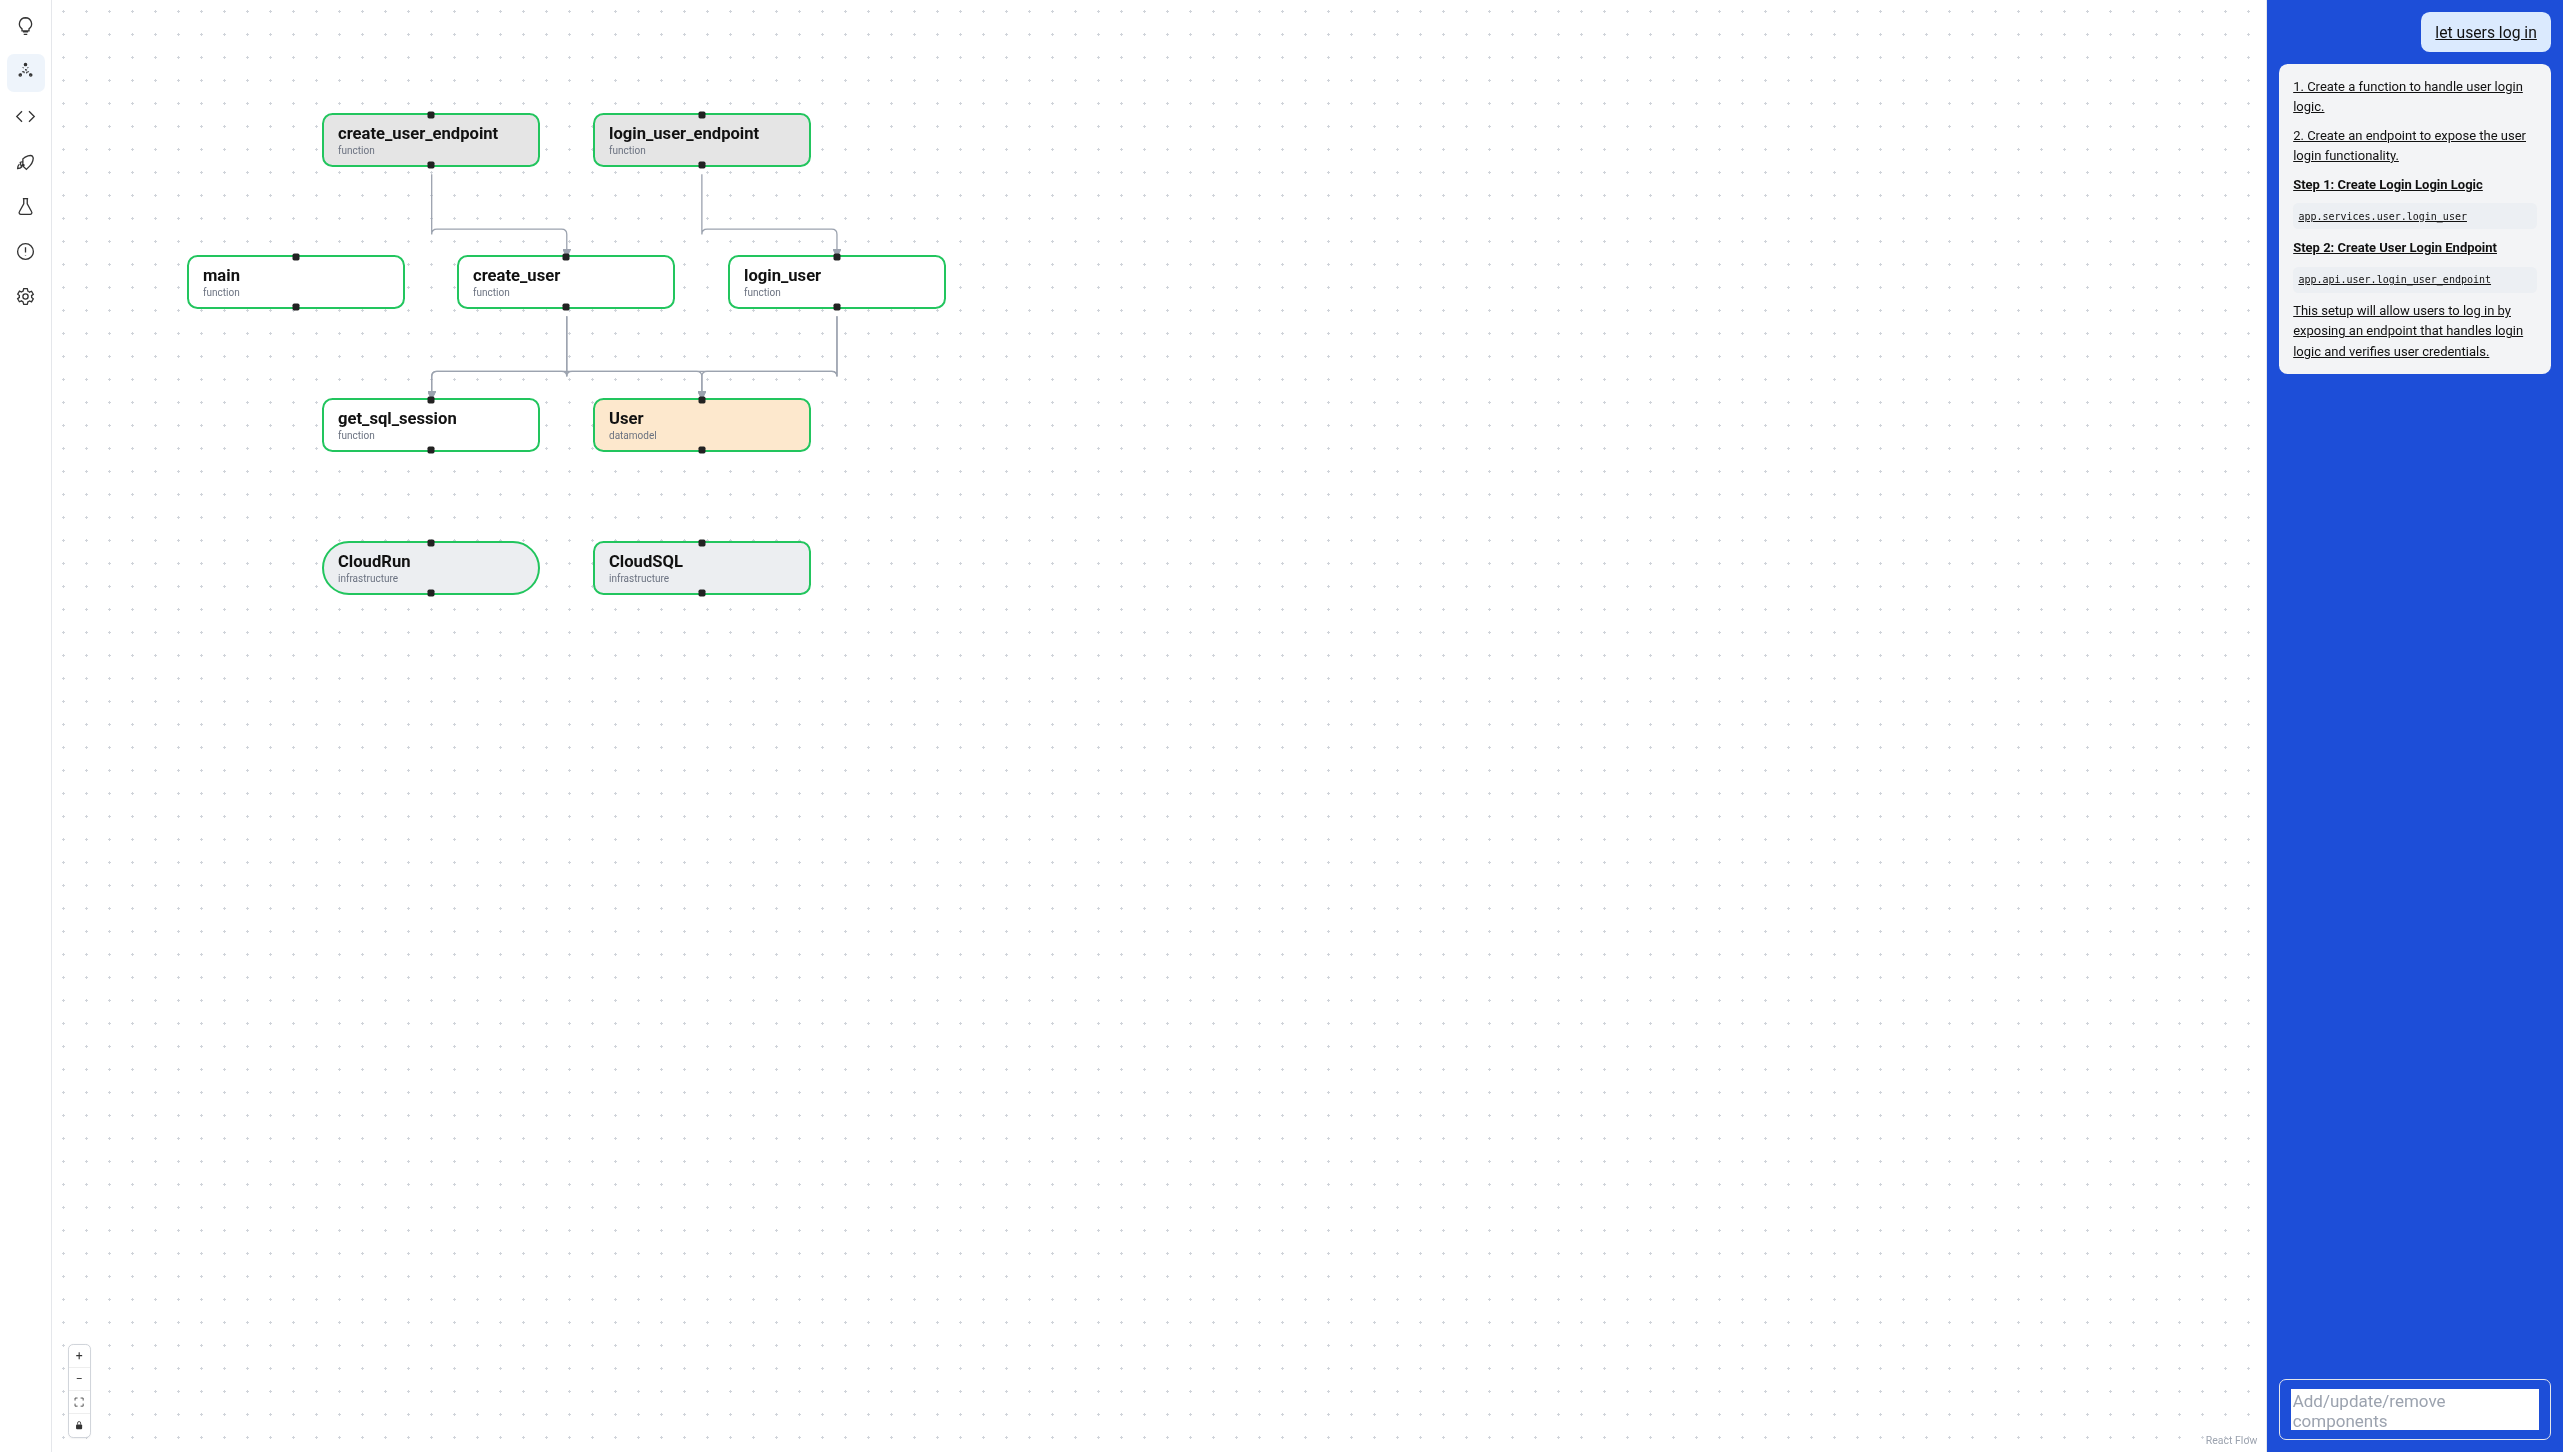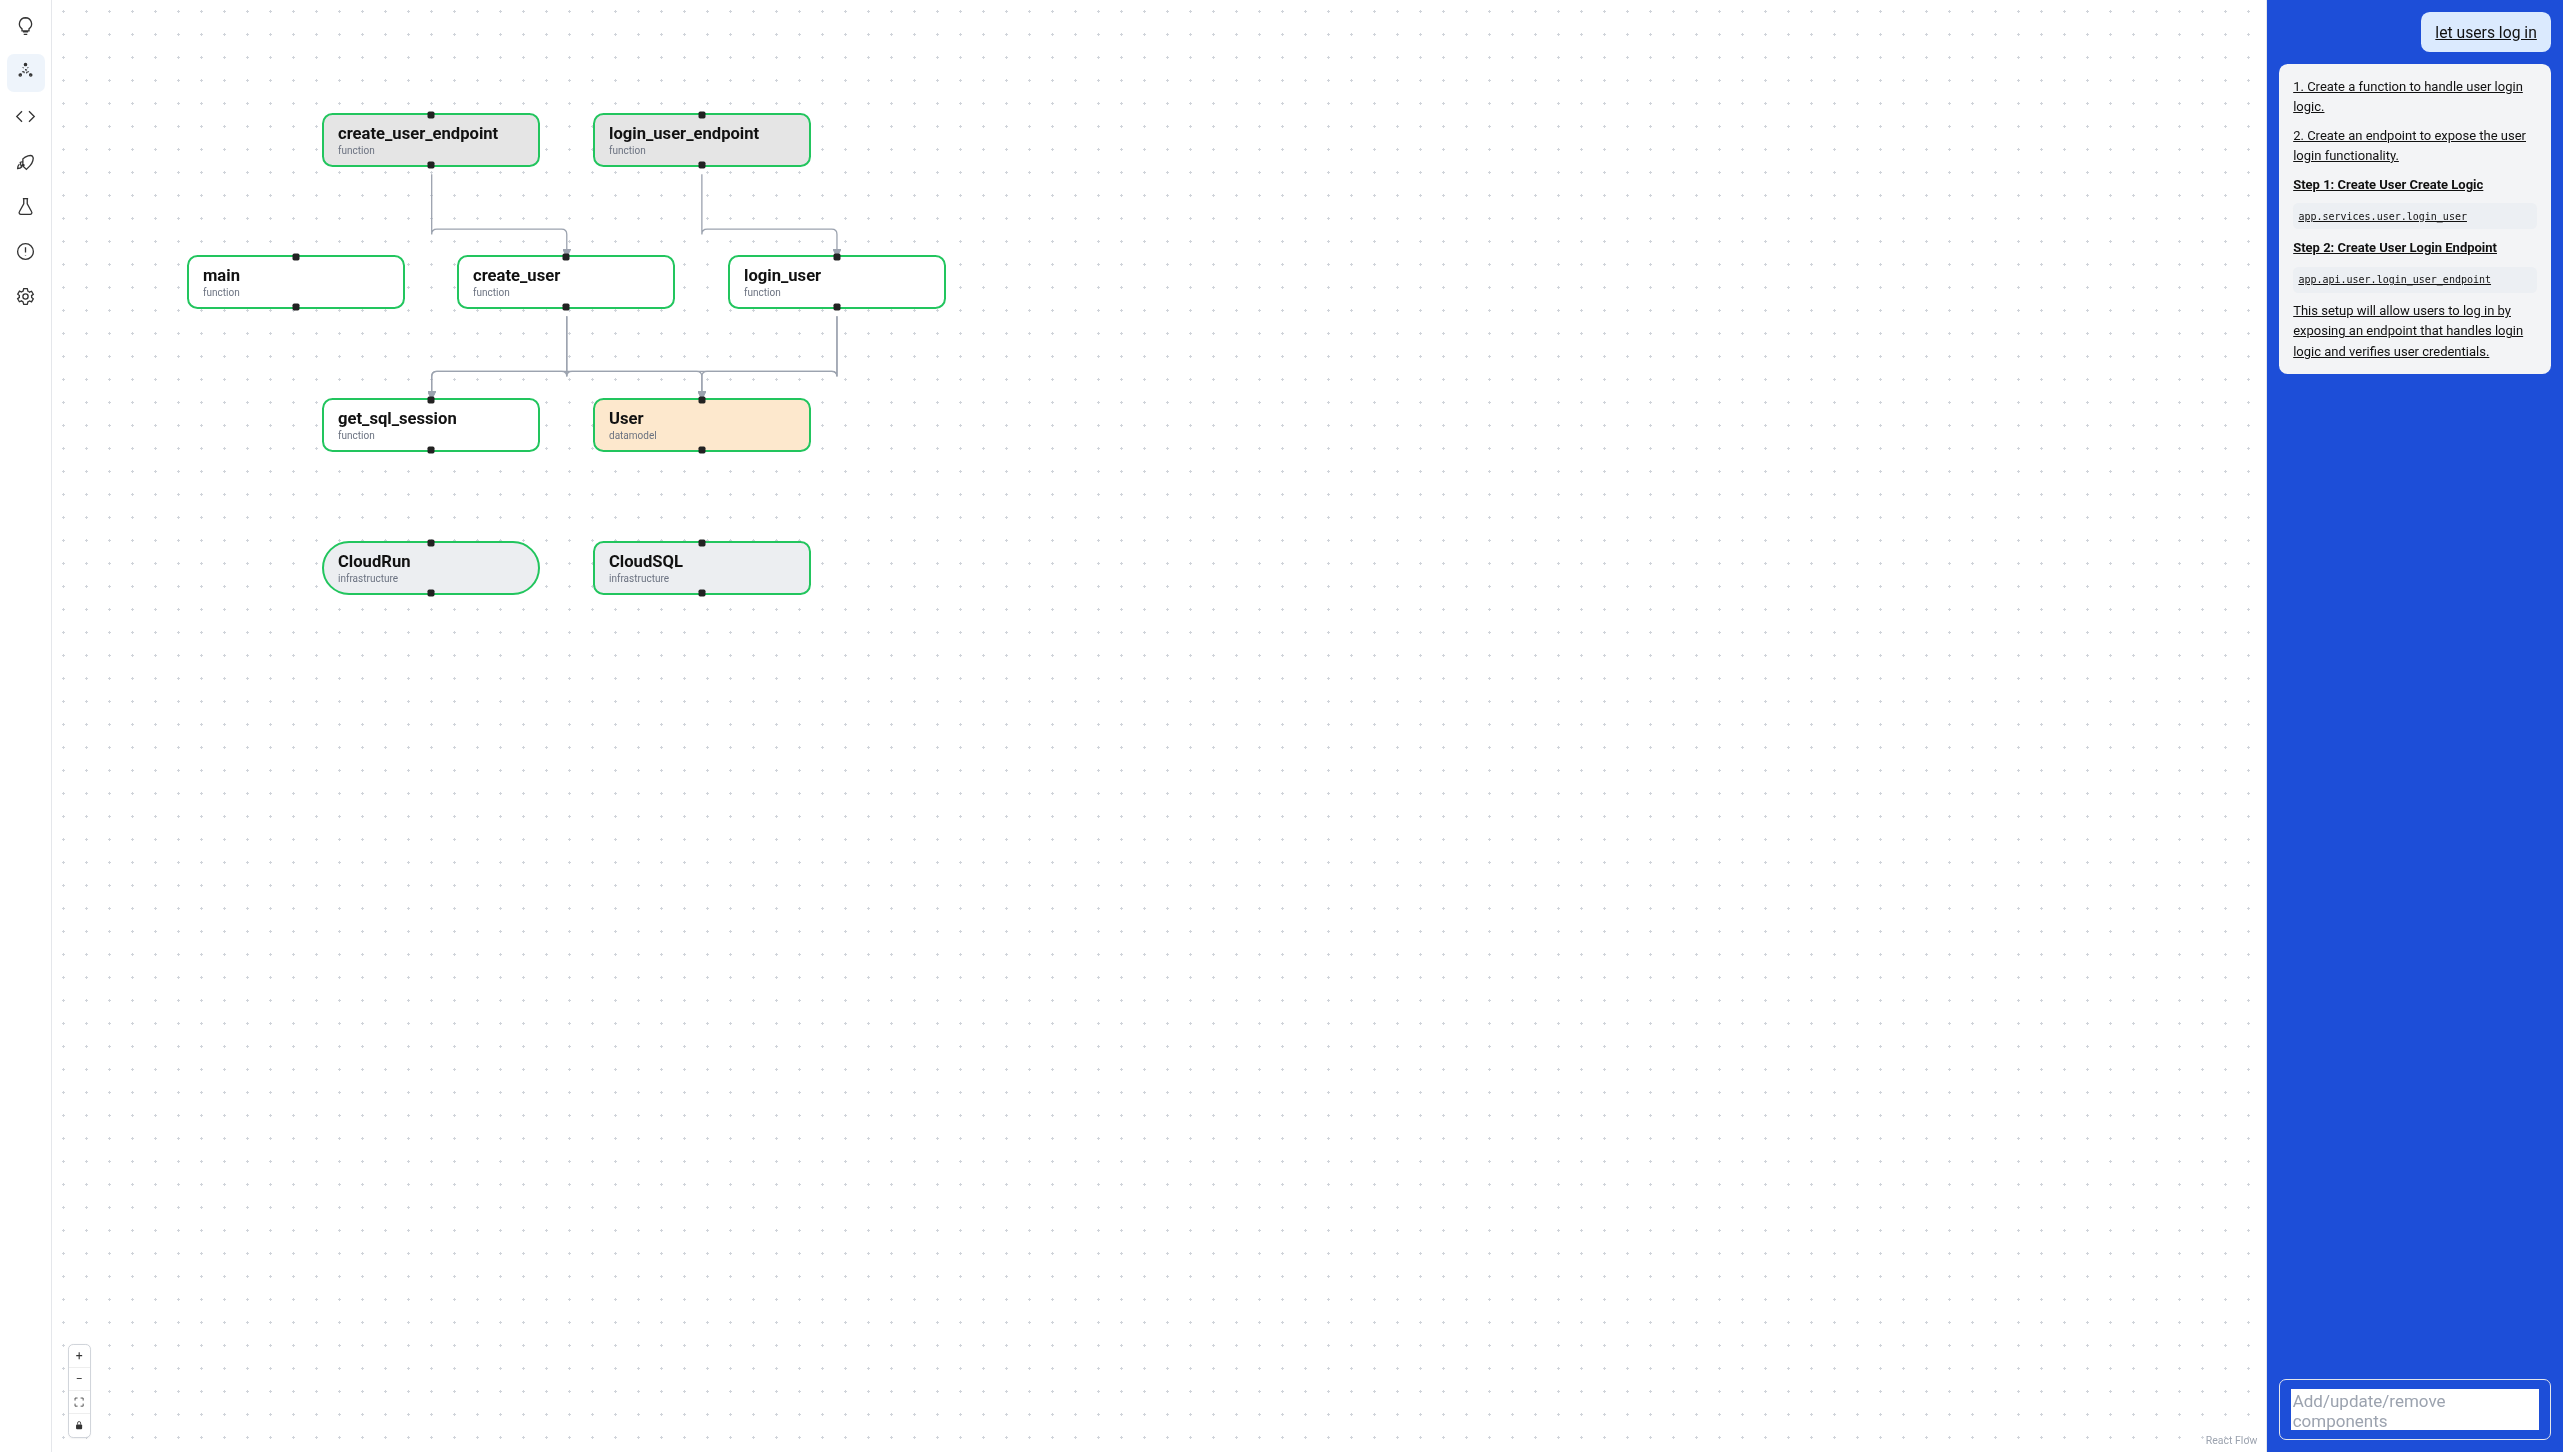--- a/index.html
+++ b/index.html
@@ -378,21 +378,21 @@
   </div>
 
   <div class="chat">
     <div class="chat-scroll">
       <div class="bubble-user">
         <span>let users log in</span>
       </div>
       <div class="bubble-assistant">
         <p>1. Create a function to handle user login logic.</p>
         <p>2. Create an endpoint to expose the user login functionality.</p>
-        <p class="step-title">Step 1: Create User Create Logic</p>
+        <p class="step-title">Step 1: Create Login Login Logic</p>
         <code class="block">app.services.user.login_user</code>
         <p class="step-title">Step 2: Create User Login Endpoint</p>
         <code class="block">app.api.user.login_user_endpoint</code>
         <p>This setup will allow users to log in by exposing an endpoint that handles login logic and verifies user credentials.</p>
       </div>
     </div>
     <div class="chat-input-wrap">
       <textarea placeholder="Add/update/remove components" style=""></textarea>
     </div>
   </div>

